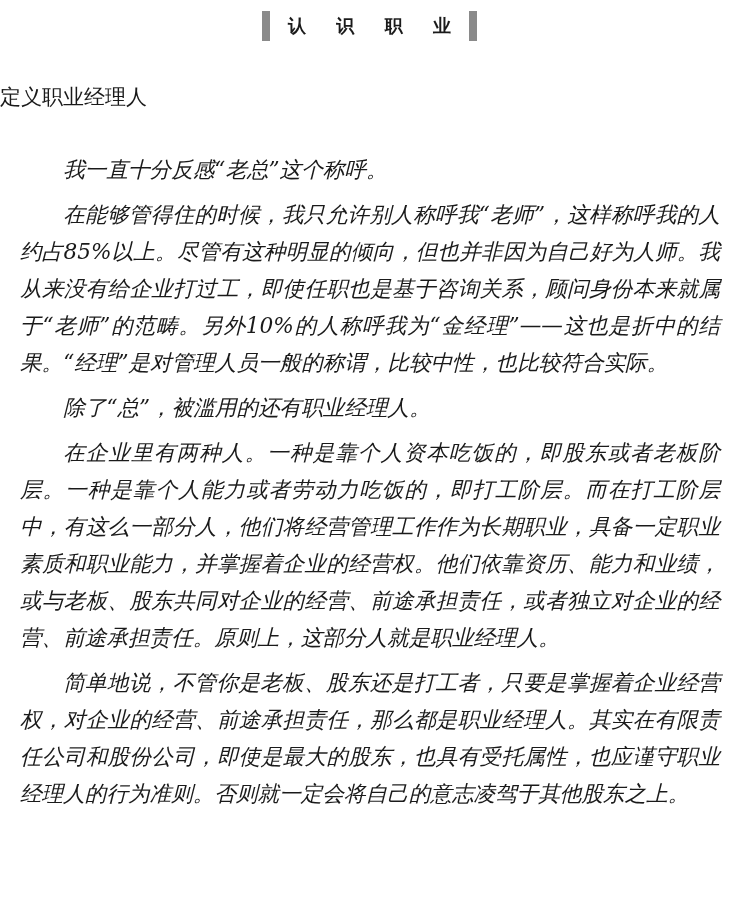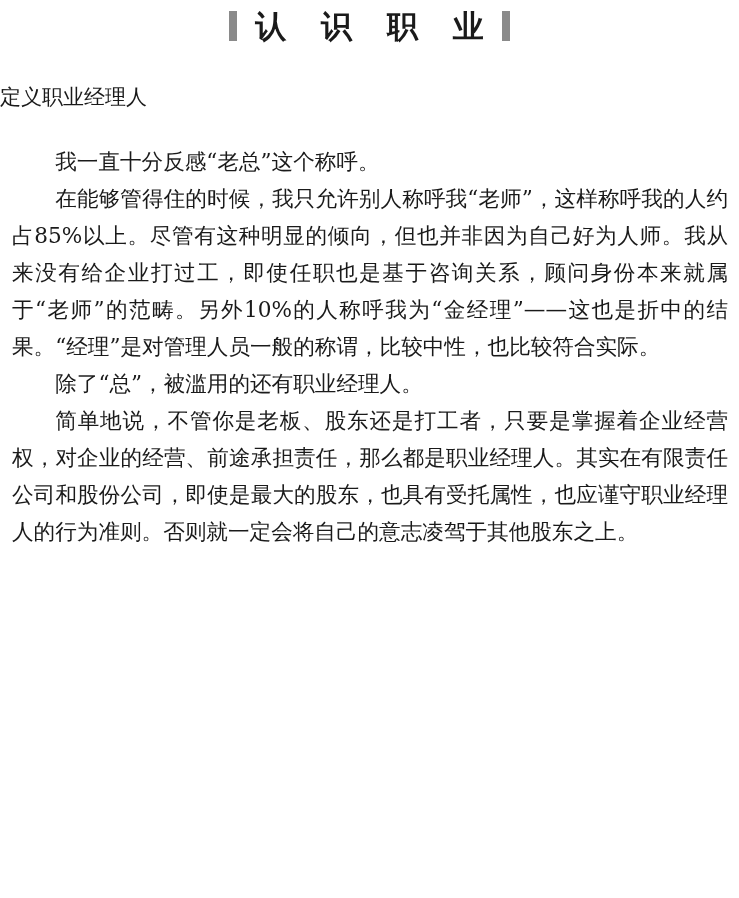--- a/index.html
+++ b/index.html
@@ -25,21 +25,21 @@
       align-items: center;
     }
     .header-bar {
       width: 8px;
       height: 30px;
       background: #8a8a8a;
     }
     .header-title {
       font-family: "DejaVu Serif", "Liberation Serif", serif;
       font-weight: bold;
-      font-size: 31px;
+      font-size: 18px;
       letter-spacing: 12px;
       margin: 0 6px 0 18px;
       color: #1a1a1a;
       line-height: 36px;
     }
     .subtitle {
       position: absolute;
       top: 80px;
       left: 0;
       width: 739px;
@@ -54,36 +54,38 @@
       top: 143px;
       left: 12px;
       width: 716px;
       font-family: "DejaVu Serif", "Liberation Serif", serif;
       font-size: 21.6px;
       line-height: 37px;
       color: #1a1a1a;
       text-align: justify;
     }
     .content p {
-      margin: 0;
+      margin: 8px;
       text-indent: 2em;
       text-align: justify;
       text-align-last: left;
+      font-style: italic;
     }
   </style>
 </head>
 <body>
 
 <div class="header">
   <div class="header-bar"></div>
   <div class="header-title">认 识 职 业</div>
   <div class="header-bar"></div>
 </div>
 
 <div class="subtitle">定义职业经理人</div>
 
 <div class="content">
   <p>我一直十分反感“老总”这个称呼。</p>
   <p>在能够管得住的时候，我只允许别人称呼我“老师”，这样称呼我的人约占85%以上。尽管有这种明显的倾向，但也并非因为自己好为人师。我从来没有给企业打过工，即使任职也是基于咨询关系，顾问身份本来就属于“老师”的范畴。另外10%的人称呼我为“金经理”——这也是折中的结果。“经理”是对管理人员一般的称谓，比较中性，也比较符合实际。</p>
   <p>除了“总”，被滥用的还有职业经理人。</p>
+  <p>在企业里有两种人。一种是靠个人资本吃饭的，即股东或者老板阶层。一种是靠个人能力或者劳动力吃饭的，即打工阶层。而在打工阶层中，有这么一部分人，他们将经营管理工作作为长期职业，具备一定职业素质和职业能力，并掌握着企业的经营权。他们依靠资历、能力和业绩，或与老板、股东共同对企业的经营、前途承担责任，或者独立对企业的经营、前途承担责任。原则上，这部分人就是职业经理人。</p>
   <p>简单地说，不管你是老板、股东还是打工者，只要是掌握着企业经营权，对企业的经营、前途承担责任，那么都是职业经理人。其实在有限责任公司和股份公司，即使是最大的股东，也具有受托属性，也应谨守职业经理人的行为准则。否则就一定会将自己的意志凌驾于其他股东之上。</p>
 
 </div>
 
 </body></html>

